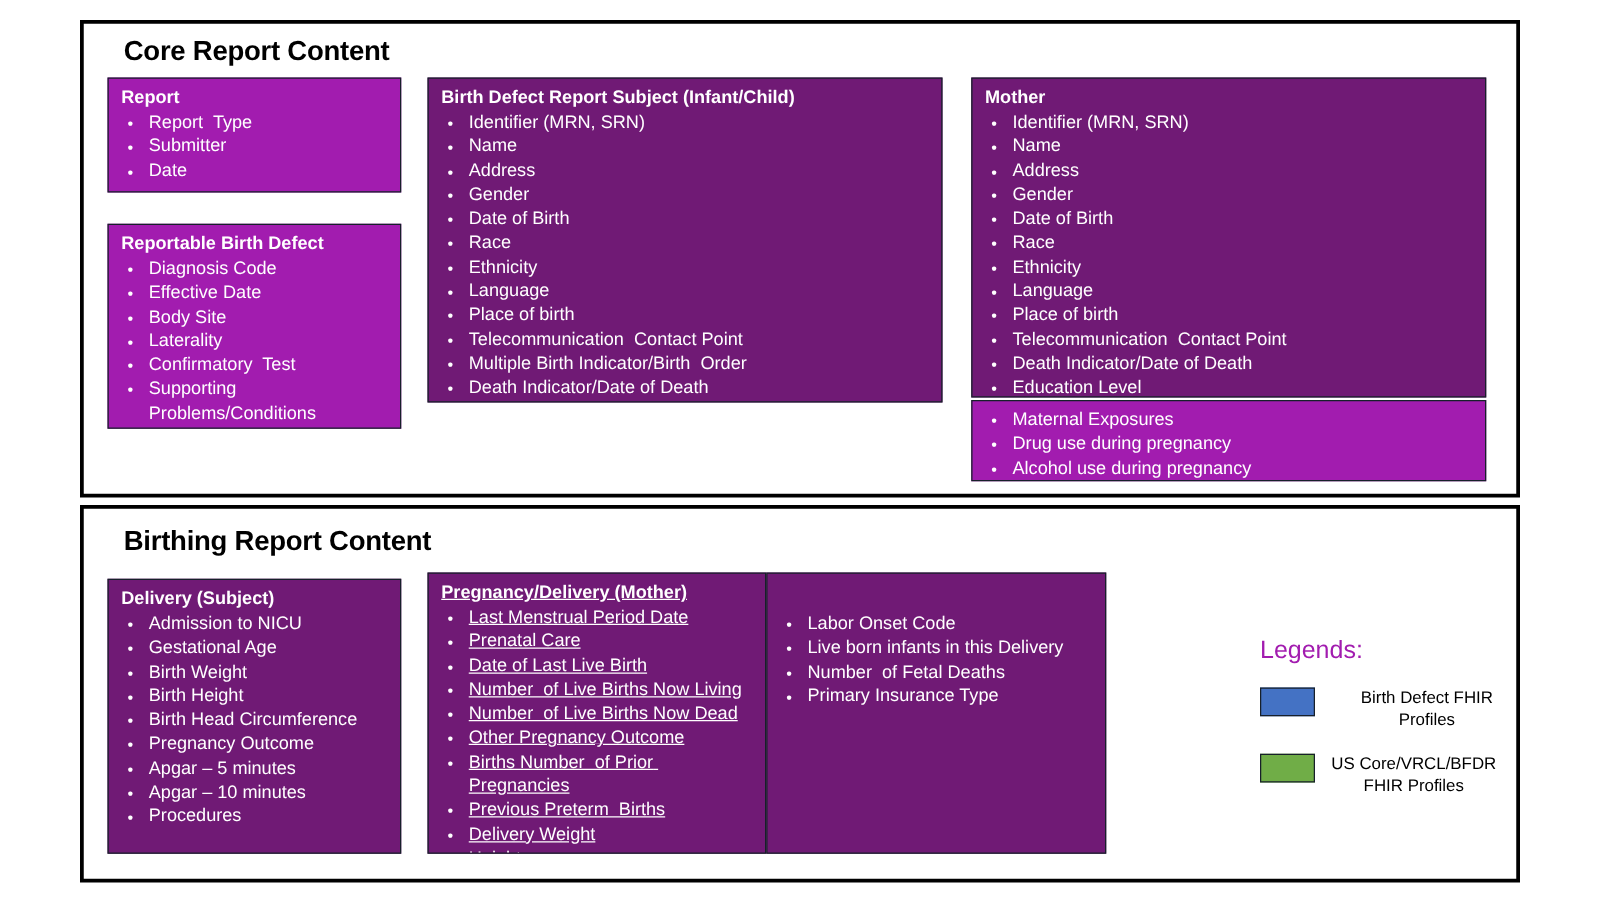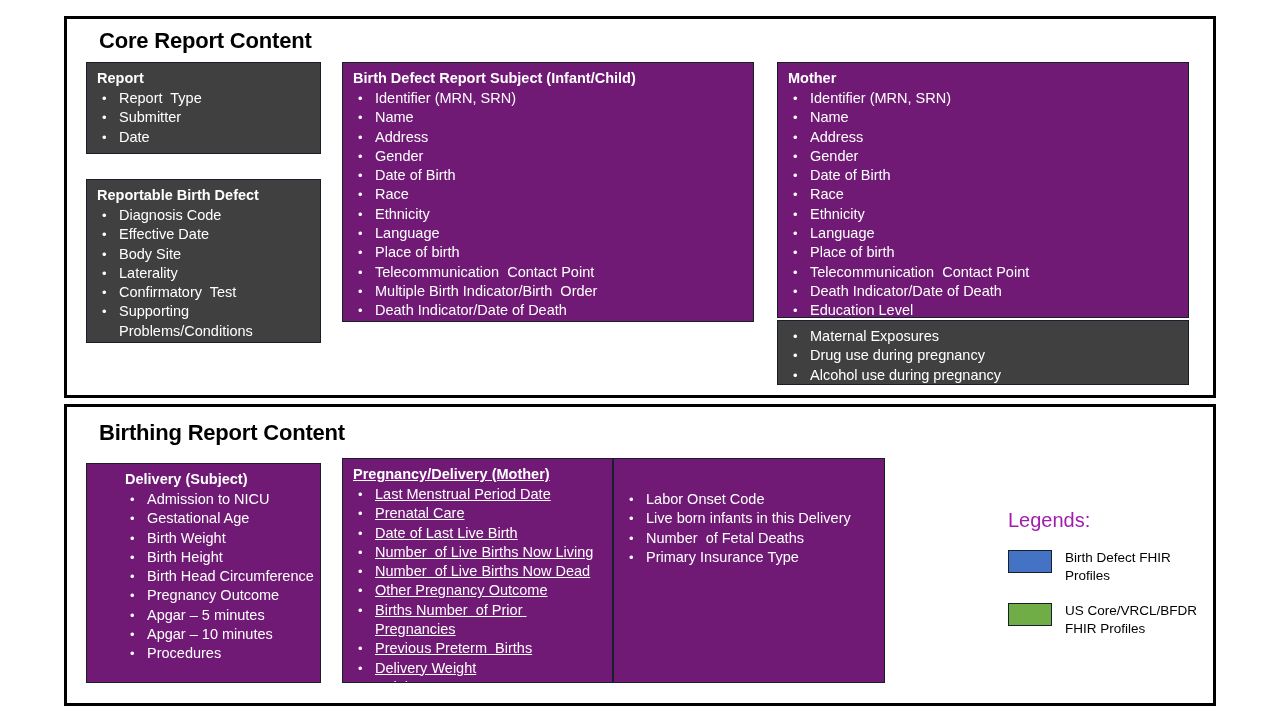--- a/index.html
+++ b/index.html
@@ -46,21 +46,21 @@
 
   
   .card {
     position: absolute;
     box-sizing: border-box;
     border: 1.5px solid #17202a;
     color: #ffffff;
     padding: 6px 0 6px 0;
     overflow: hidden;
   }
-  .card.blue  { background: #404040; }
+  .card.blue  { background: #a21caf; }
   .card.green { background: #701a75; }
 
   .card-title {
     font-size: 14.5px;
     font-weight: bold;
     color: #ffffff;
     padding: 0 10px 1px 10px;
     line-height: 19px;
     white-space: nowrap;
   }
@@ -88,21 +88,21 @@
     color: #ffffff;
   }
 
   
   #card-report        { left: 86px;  top: 62px;  width: 235px; height: 92px;  }
   #card-reportable    { left: 86px;  top: 179px; width: 235px; height: 164px; }
   #card-subject       { left: 342px; top: 62px;  width: 412px; height: 260px; }
   #card-mother        { left: 777px; top: 62px;  width: 412px; height: 256px; }
   #card-maternal      { left: 777px; top: 320px; width: 412px; height: 65px;  }
 
-  #card-delivery      { left: 86px;  top: 463px; width: 235px; height: 220px; padding-left: 28px; }
+  #card-delivery      { left: 86px;  top: 463px; width: 235px; height: 220px; }
   #card-pregnancy     { left: 342px; top: 458px; width: 271px; height: 225px; text-decoration: underline; }
   #card-pregnancy2    { left: 613px; top: 458px; width: 272px; height: 225px; }
 
   
   #card-pregnancy2 ul { margin-top: 25px; }
 
   
   #legend {
     position: absolute;
     left: 1008px;
@@ -113,20 +113,21 @@
     font-size: 20px;
     color: #a21caf;
     line-height: 26px;
     margin-bottom: 16px;
     margin-top: 43px;
   }
   .legend-row {
     display: flex;
     align-items: flex-start;
     margin-bottom: 17px;
+    text-align: center;
   }
   .legend-swatch {
     width: 44px;
     height: 23px;
     flex: 0 0 auto;
     border: 1.5px solid #17202a;
     box-sizing: border-box;
     margin-top: 1px;
   }
   .legend-label {

